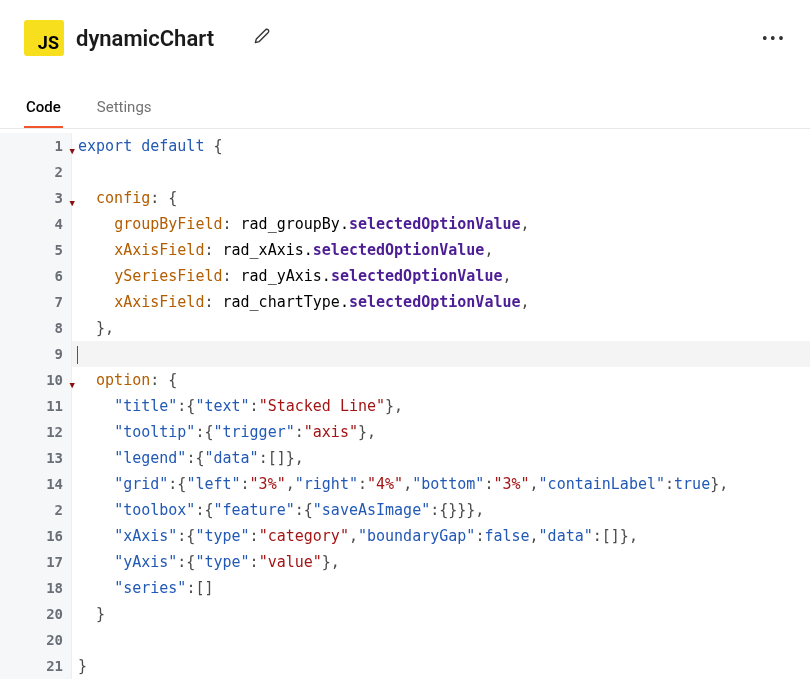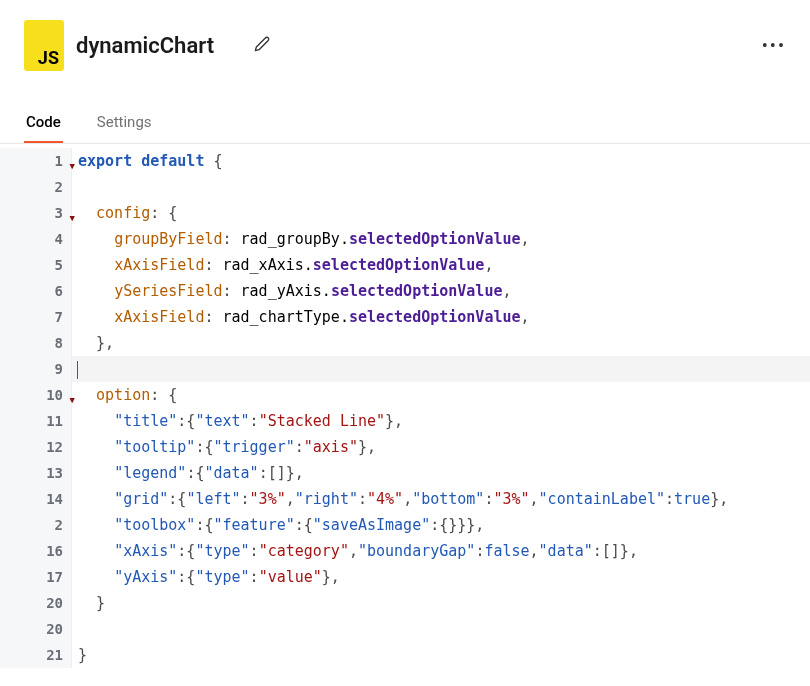--- a/index.html
+++ b/index.html
@@ -9,21 +9,21 @@
       color: #1a1a1a;
       width: 810px;
     }
     .header {
       display: flex;
       align-items: center;
       padding: 20px 24px 12px 24px;
     }
     .js-badge {
       width: 40px;
-      height: 51px;
+      height: 36px;
       background: #f7df1e;
       display: flex;
       align-items: flex-end;
       justify-content: flex-end;
       font-weight: 700;
       font-size: 18px;
       color: #000;
       padding: 3px 5px;
       border-radius: 3px;
     }
@@ -102,21 +102,21 @@
       overflow: hidden;
     }
     .cursor {
       display: inline-block;
       width: 1px;
       height: 18px;
       background: #555;
       vertical-align: middle;
       margin-left: -1px;
     }
-    .kw { color: #2259b5; font-weight: bold; }
+    .kw { color: #2259b5; }
     .prop { color: #b35c00; }
     .obj { color: #000; }
     .dot { color: #000; }
     .member { color: #4c1d95; font-weight: bold; }
     .punct { color: #4a4a4a; }
     .str { color: #a31515; }
     .bool { color: #2259b5; }
     .qkey { color: #2259b5; }
   </style>
 </head>
@@ -218,20 +218,24 @@
   <div class="line">
     <div class="gutter"><span class="lineno-num">16</span></div>
     <div class="code">    <span class="qkey">"xAxis"</span><span class="punct">:{</span><span class="qkey">"type"</span><span class="punct">:</span><span class="str">"category"</span><span class="punct">,</span><span class="qkey">"boundaryGap"</span><span class="punct">:</span><span class="bool">false</span><span class="punct">,</span><span class="qkey">"data"</span><span class="punct">:[]},</span></div>
   </div>
 
   <div class="line">
     <div class="gutter"><span class="lineno-num">17</span></div>
     <div class="code">    <span class="qkey">"yAxis"</span><span class="punct">:{</span><span class="qkey">"type"</span><span class="punct">:</span><span class="str">"value"</span><span class="punct">},</span></div>
   </div>
 
+  <div class="line">
+    <div class="gutter"><span class="lineno-num">18</span></div>
+    <div class="code">    <span class="qkey">"series"</span><span class="punct">:[]</span></div>
+  </div>
 
   <div class="line">
     <div class="gutter"><span class="lineno-num">20</span></div>
     <div class="code">  <span class="punct">}</span></div>
   </div>
 
   <div class="line">
     <div class="gutter"><span class="lineno-num">20</span></div>
     <div class="code"></div>
   </div>

